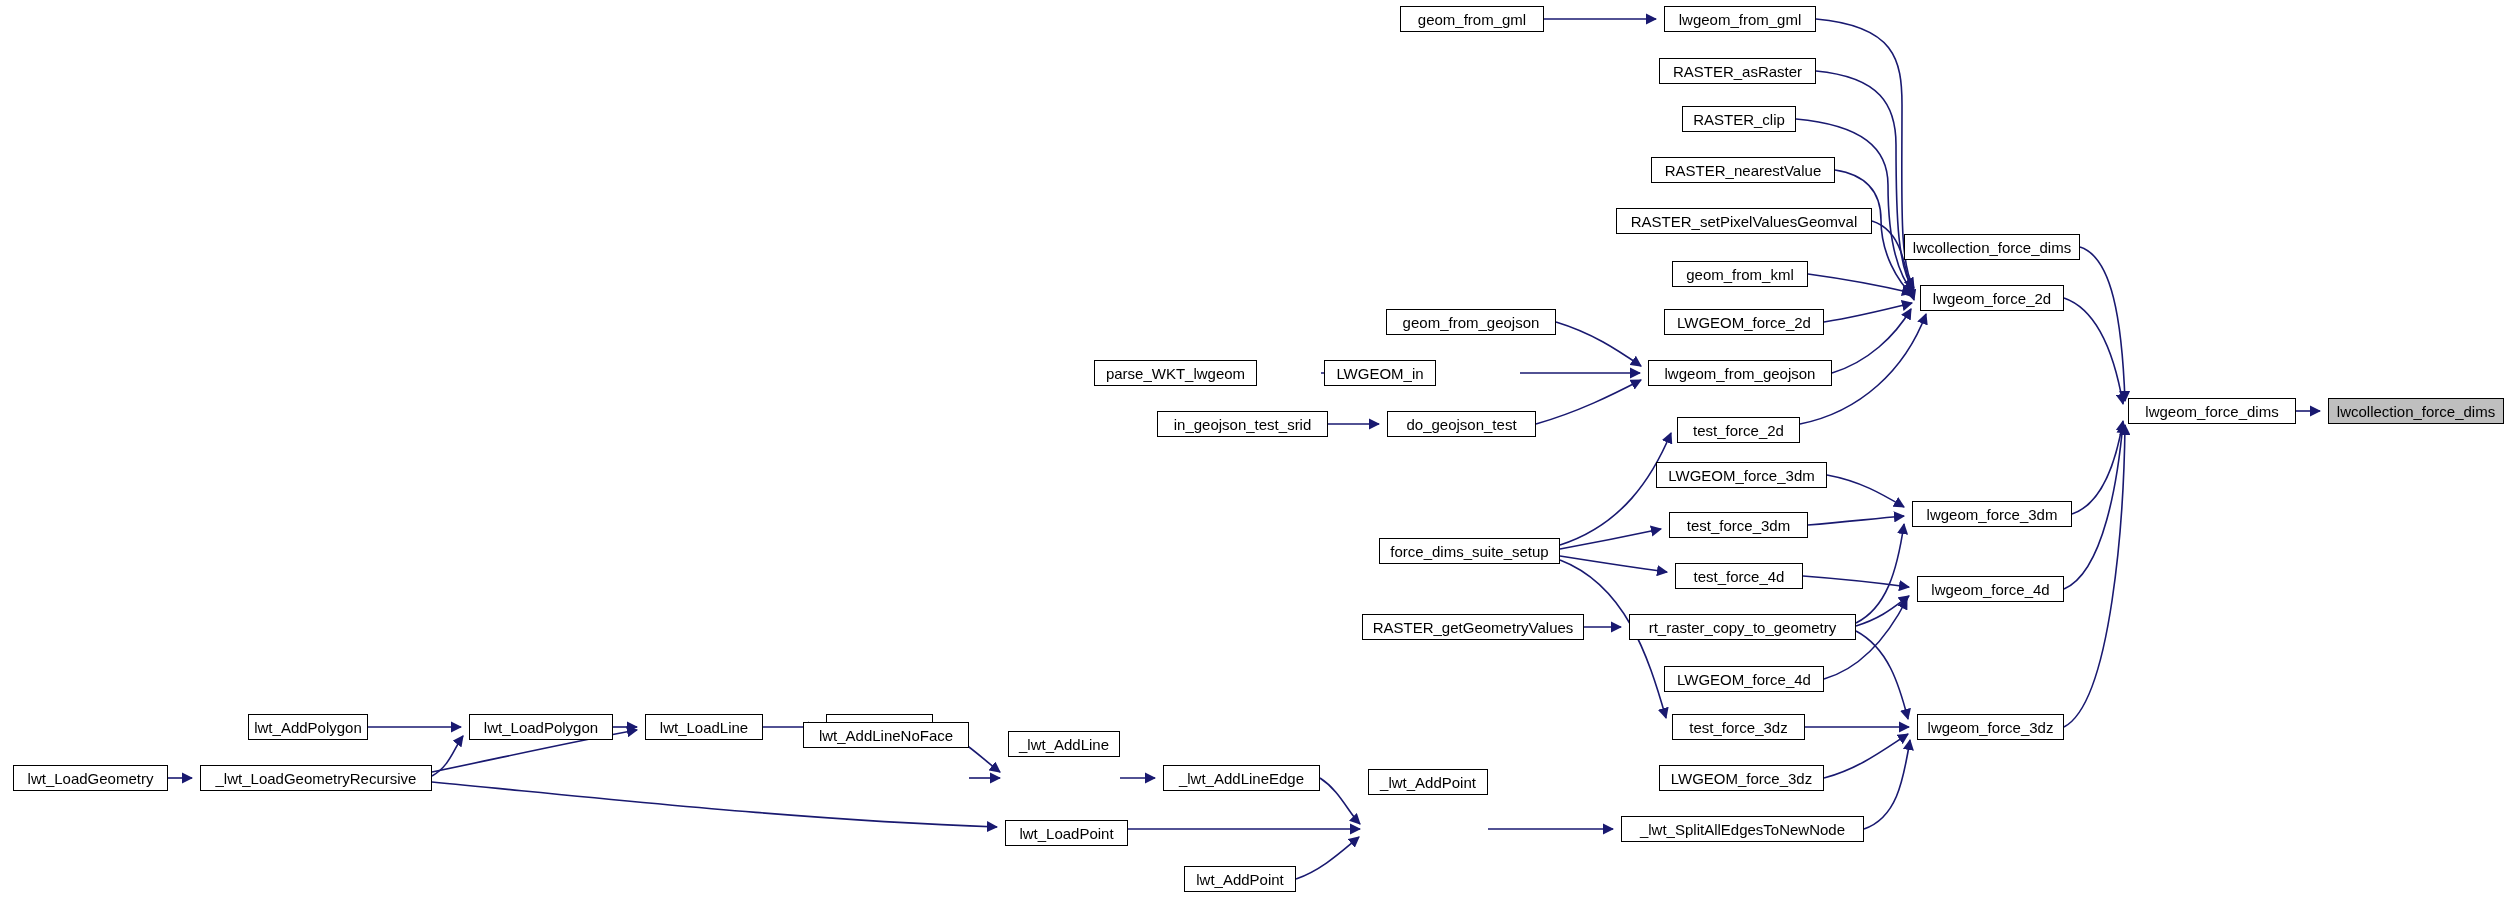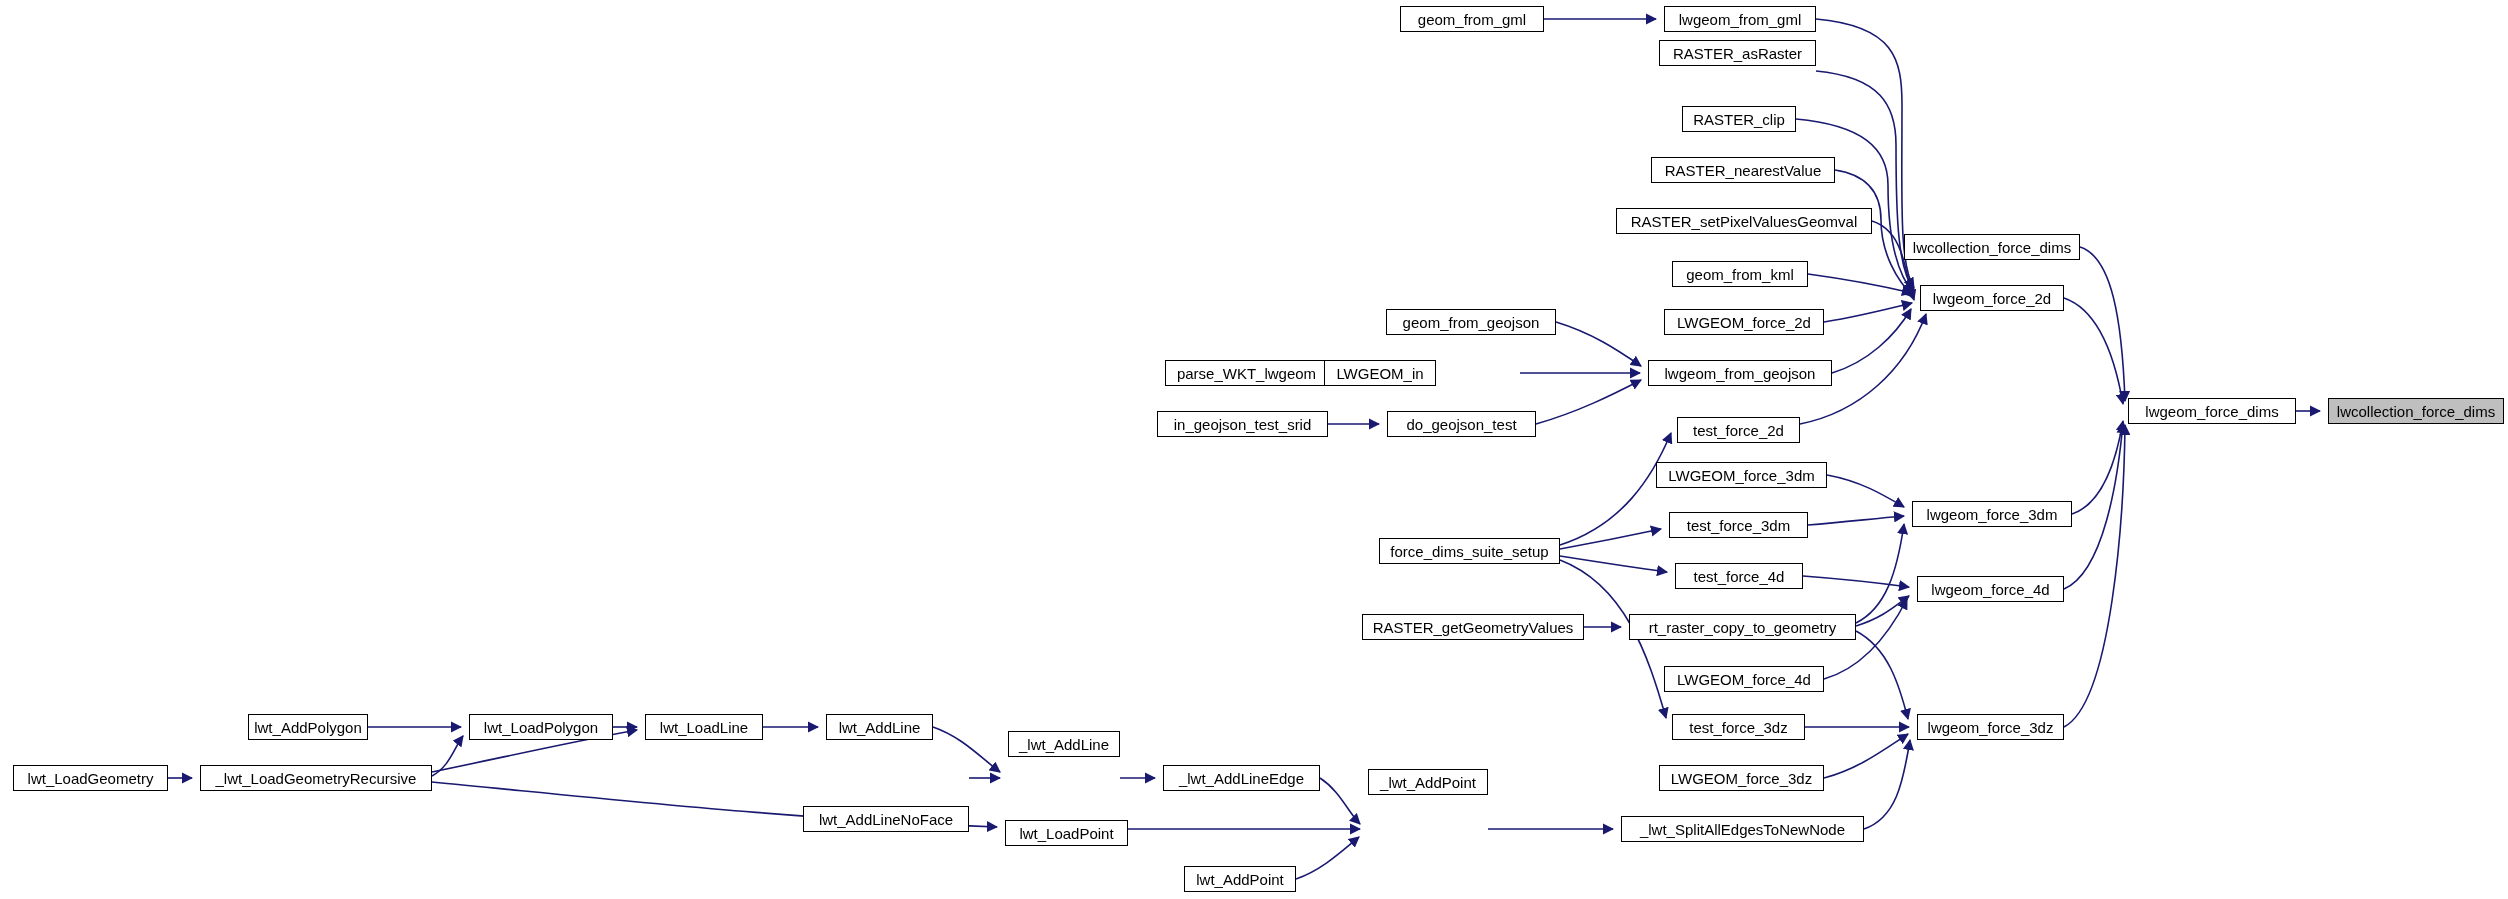--- a/index.html
+++ b/index.html
@@ -70,31 +70,31 @@
     <path class="edge" marker-end="url(#arrowhead)" d="M969 778 L1000 778"></path>
     <path class="edge" marker-end="url(#arrowhead)" d="M1120 778 L1155 778"></path>
     <path class="edge" marker-end="url(#arrowhead)" d="M1320 778 C1340 791 1348 812 1360 824"></path>
     <path class="edge" marker-end="url(#arrowhead)" d="M1128 829 L1360 829"></path>
     <path class="edge" marker-end="url(#arrowhead)" d="M1296 879 C1322 870 1342 851 1359 837"></path>
     <path class="edge" marker-end="url(#arrowhead)" d="M1488 829 L1613 829"></path>
   </svg>
 
   <div class="node" style="left:1400px;top:6px;width:144px">geom_from_gml</div>
   <div class="node" style="left:1664px;top:6px;width:152px">lwgeom_from_gml</div>
-  <div class="node" style="left:1659px;top:40px;width:157px">RASTER_asRaster</div>
+  <div class="node" style="left:1659px;top:58px;width:157px">RASTER_asRaster</div>
   <div class="node" style="left:1682px;top:106px;width:114px">RASTER_clip</div>
   <div class="node" style="left:1651px;top:157px;width:184px">RASTER_nearestValue</div>
   <div class="node" style="left:1616px;top:208px;width:256px">RASTER_setPixelValuesGeomval</div>
   <div class="node" style="left:1904px;top:234px;width:176px">lwcollection_force_dims</div>
   <div class="node" style="left:1672px;top:261px;width:136px">geom_from_kml</div>
   <div class="node" style="left:1920px;top:285px;width:144px">lwgeom_force_2d</div>
   <div class="node" style="left:1664px;top:309px;width:160px">LWGEOM_force_2d</div>
   <div class="node" style="left:1386px;top:309px;width:170px">geom_from_geojson</div>
   <div class="node" style="left:1648px;top:360px;width:184px">lwgeom_from_geojson</div>
-  <div class="node" style="left:1165px;top:360px;width:163px">parse_WKT_lwgeom</div>
+  <div class="node" style="left:1094px;top:360px;width:163px">parse_WKT_lwgeom</div>
   <div class="node" style="left:1324px;top:360px;width:112px">LWGEOM_in</div>
   <div class="node" style="left:1157px;top:411px;width:171px">in_geojson_test_srid</div>
   <div class="node" style="left:1387px;top:411px;width:149px">do_geojson_test</div>
   <div class="node" style="left:1677px;top:417px;width:123px">test_force_2d</div>
   <div class="node" style="left:2128px;top:398px;width:168px">lwgeom_force_dims</div>
   <div class="node target" style="left:2328px;top:398px;width:176px">lwcollection_force_dims</div>
   <div class="node" style="left:1656px;top:462px;width:171px">LWGEOM_force_3dm</div>
   <div class="node" style="left:1912px;top:501px;width:160px">lwgeom_force_3dm</div>
   <div class="node" style="left:1669px;top:512px;width:139px">test_force_3dm</div>
   <div class="node" style="left:1379px;top:538px;width:181px">force_dims_suite_setup</div>
@@ -105,21 +105,21 @@
   <div class="node" style="left:1664px;top:666px;width:160px">LWGEOM_force_4d</div>
   <div class="node" style="left:1672px;top:714px;width:133px">test_force_3dz</div>
   <div class="node" style="left:1917px;top:714px;width:147px">lwgeom_force_3dz</div>
   <div class="node" style="left:1659px;top:765px;width:165px">LWGEOM_force_3dz</div>
   <div class="node" style="left:248px;top:714px;width:120px">lwt_AddPolygon</div>
   <div class="node" style="left:469px;top:714px;width:144px">lwt_LoadPolygon</div>
   <div class="node" style="left:645px;top:714px;width:118px">lwt_LoadLine</div>
   <div class="node" style="left:826px;top:714px;width:107px">lwt_AddLine</div>
   <div class="node" style="left:13px;top:765px;width:155px">lwt_LoadGeometry</div>
   <div class="node" style="left:200px;top:765px;width:232px">_lwt_LoadGeometryRecursive</div>
-  <div class="node" style="left:803px;top:806px;width:166px">lwt_AddLineNoFace</div>
+  <div class="node" style="left:803px;top:722px;width:166px">lwt_AddLineNoFace</div>
   <div class="node" style="left:1008px;top:731px;width:112px">_lwt_AddLine</div>
   <div class="node" style="left:1163px;top:765px;width:157px">_lwt_AddLineEdge</div>
   <div class="node" style="left:1005px;top:820px;width:123px">lwt_LoadPoint</div>
   <div class="node" style="left:1368px;top:769px;width:120px">_lwt_AddPoint</div>
   <div class="node" style="left:1621px;top:816px;width:243px">_lwt_SplitAllEdgesToNewNode</div>
   <div class="node" style="left:1184px;top:866px;width:112px">lwt_AddPoint</div>
 
 </div>
 
 </body></html>

